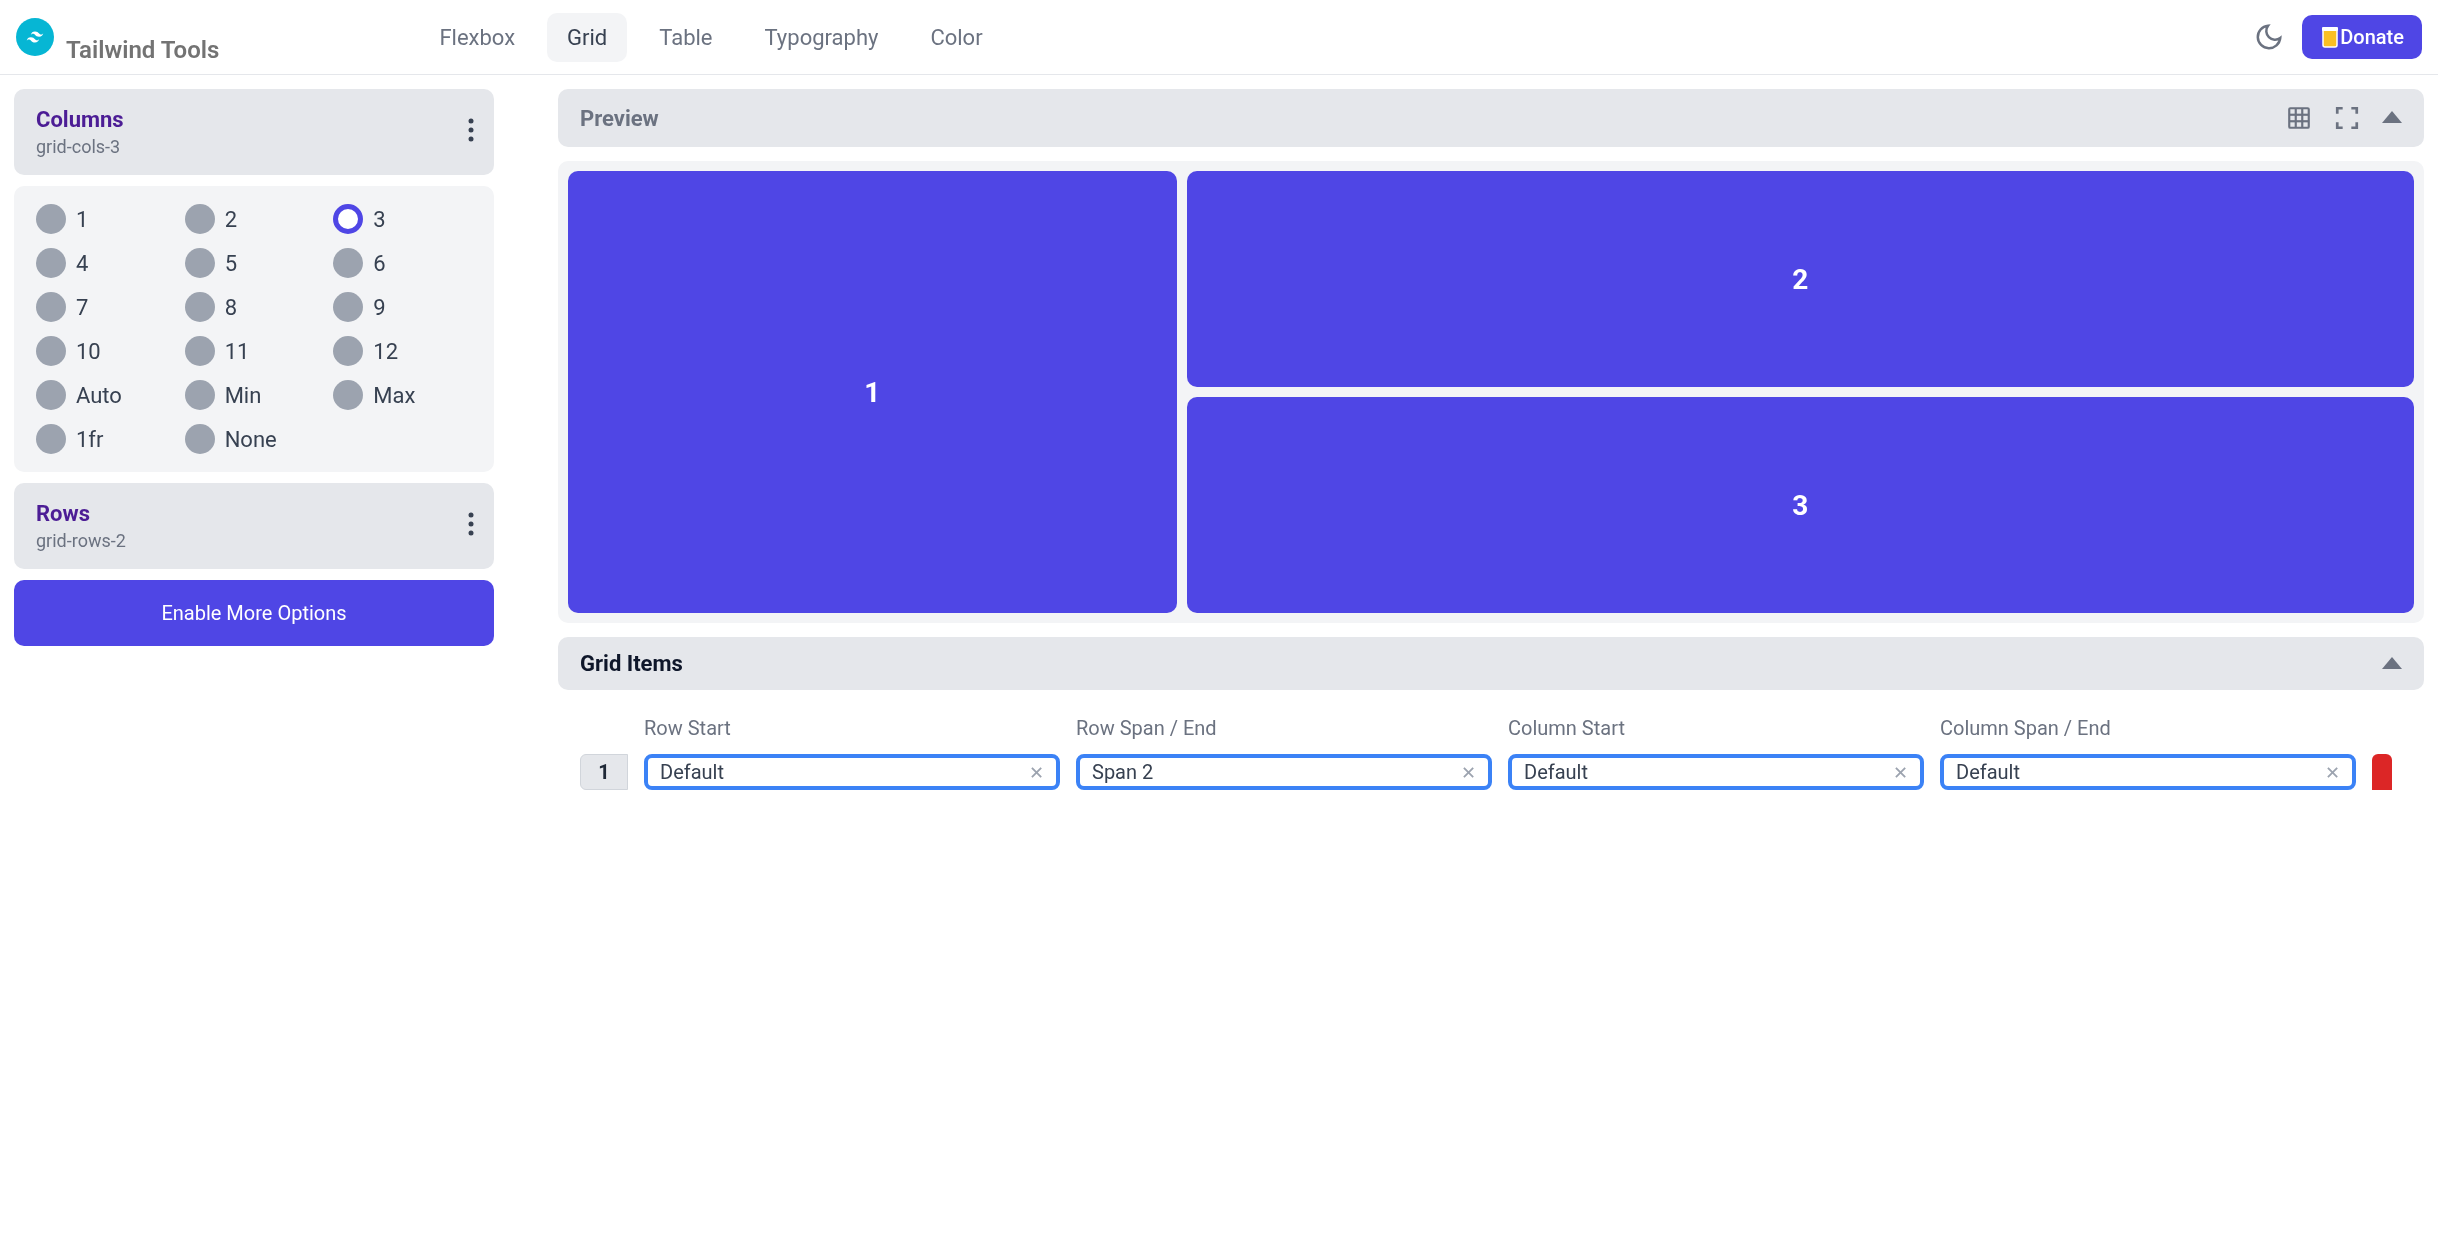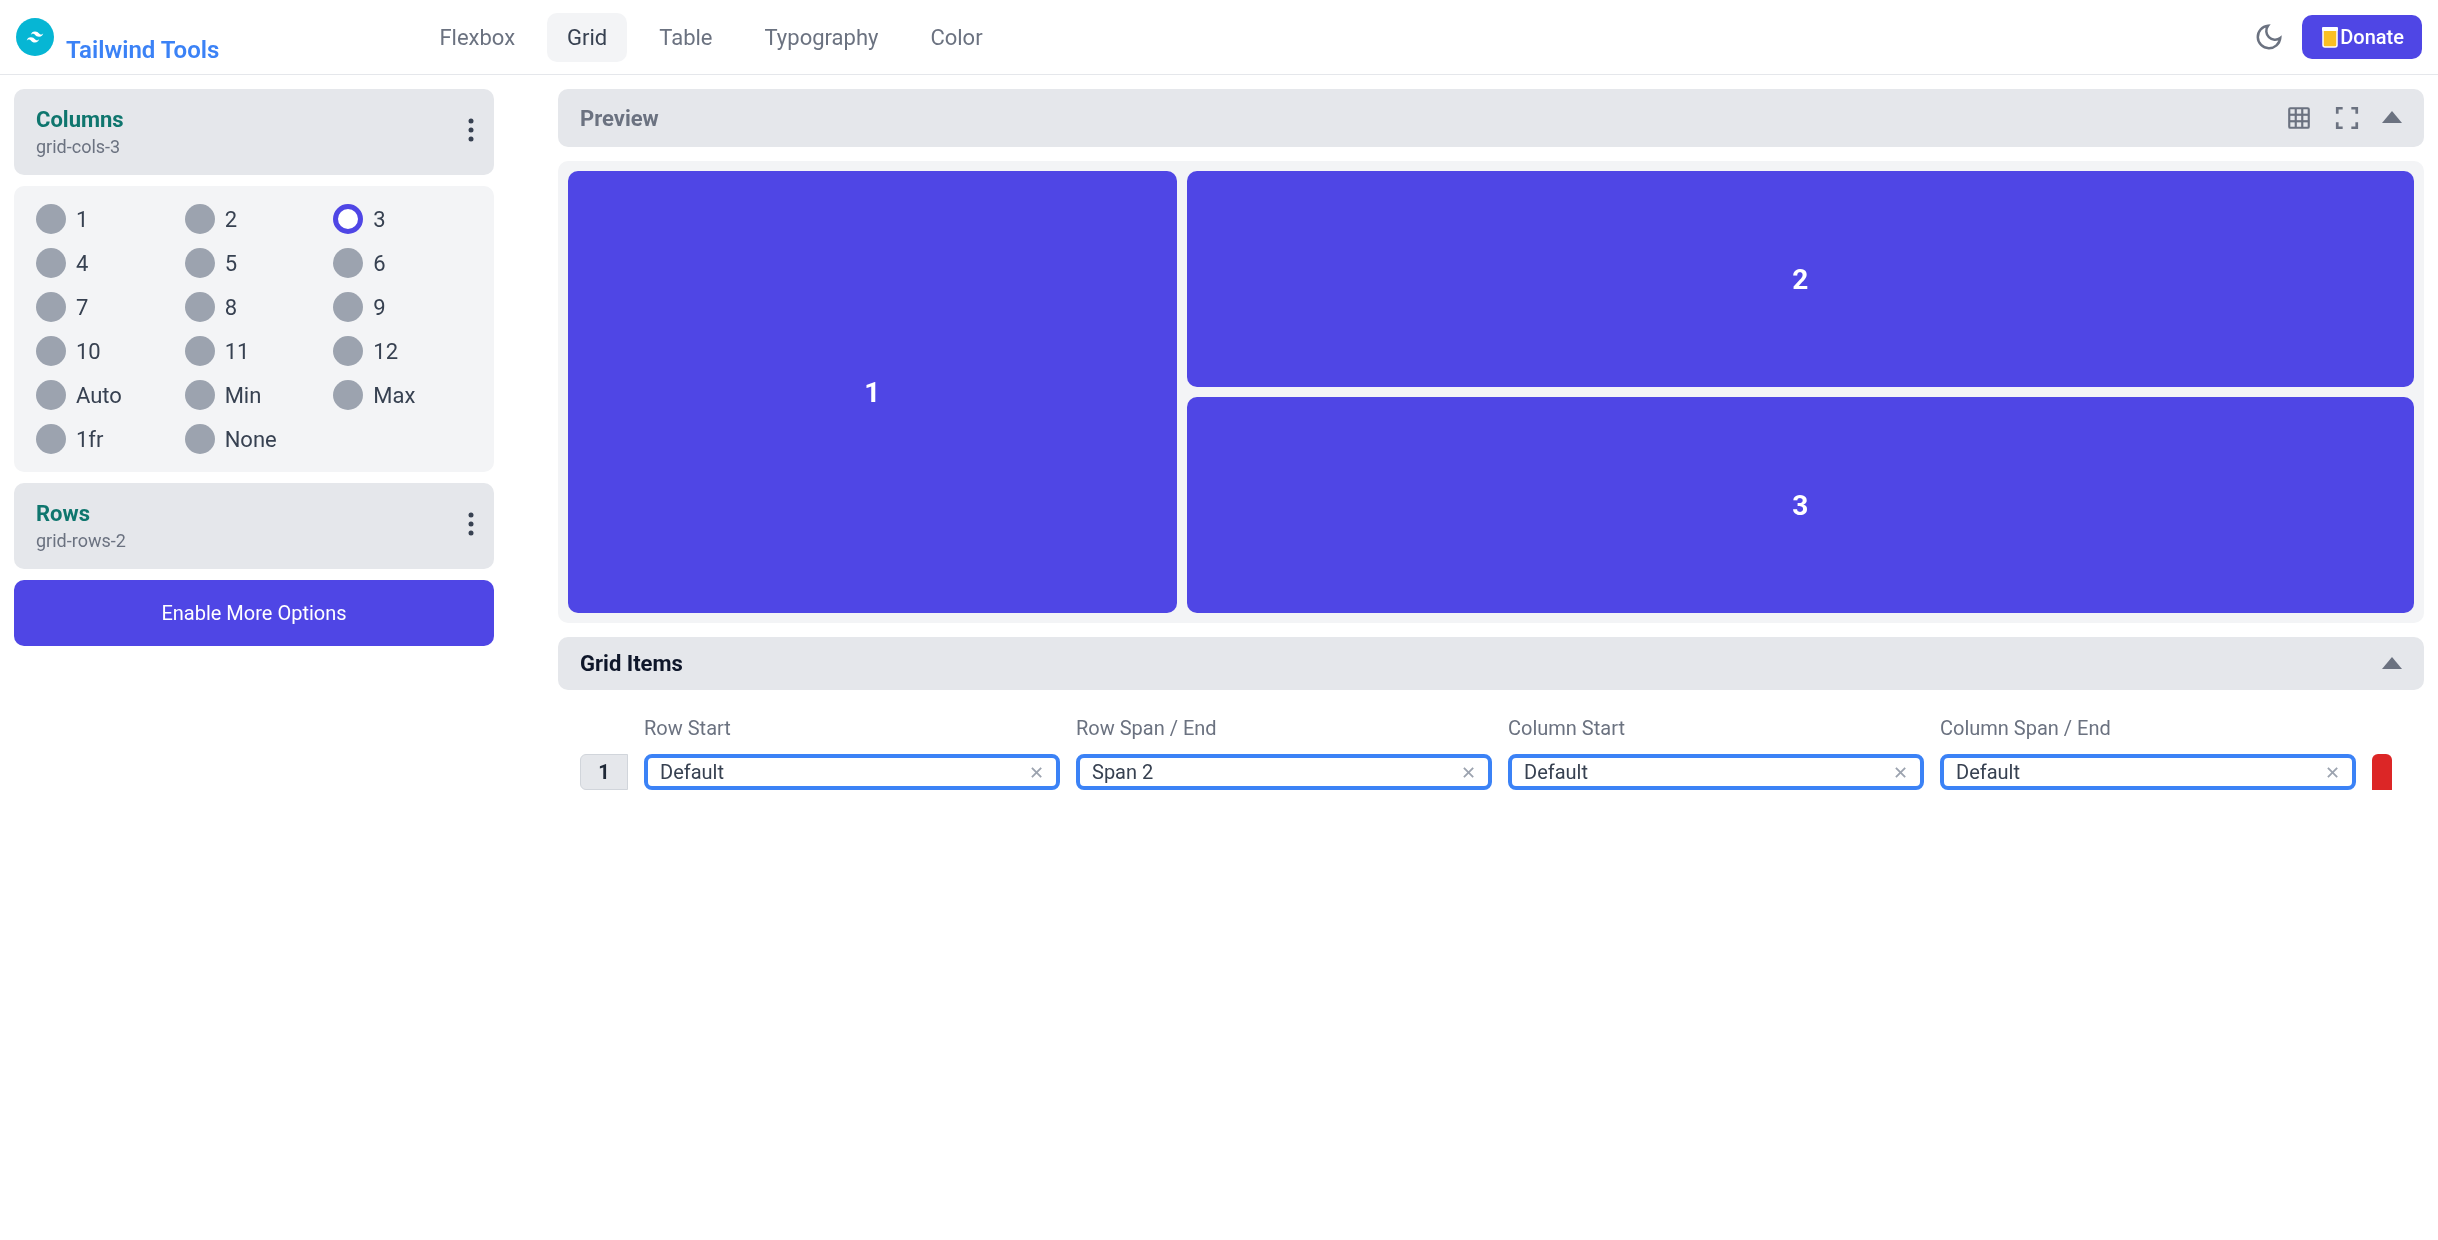--- a/index.html
+++ b/index.html
@@ -3,36 +3,36 @@
   <meta charset="utf-8">
   <style>
     * { box-sizing: border-box; margin: 0; padding: 0; }
     html, body { font-family: -apple-system, BlinkMacSystemFont, "Segoe UI", Roboto, sans-serif; background: #fff; color: #1f2937; }
     
     
     .header { display: flex; align-items: center; height: 75px; border-bottom: 1px solid #e5e7eb; padding: 0 16px; }
     .brand { display: flex; align-items: center; gap: 12px; }
     .logo { width: 38px; height: 38px; border-radius: 50%; background: #06b6d4; display: flex; align-items: center; justify-content: center; }
     .logo svg { width: 22px; height: 22px; fill: #fff; }
-    .brand-text { font-size: 24px; font-weight: 600; color: #3b82f6; margin-top: 26px; }
+    .brand-text { font-size: 24px; font-weight: 600; color: #737373; margin-top: 26px; }
     .nav { display: flex; gap: 12px; margin-left: 200px; }
     .nav-item { font-size: 22px; color: #6b7280; padding: 12px 20px; border-radius: 10px; cursor: pointer; }
     .nav-item.active { background: #f3f4f6; color: #374151; }
     .header-right { margin-left: auto; display: flex; align-items: center; gap: 18px; }
     .moon-icon { width: 30px; height: 30px; color: #6b7280; cursor: pointer; }
     .donate-btn { background: #4f46e5; color: #fff; padding: 10px 18px; border-radius: 10px; font-size: 20px; font-weight: 500; display: flex; align-items: center; cursor: pointer; }
     
     
     .main { display: flex; padding: 14px; gap: 24px; }
     .sidebar { width: 480px; display: flex; flex-direction: column; gap: 11px; }
     .content { flex: 1; margin-left: 40px; display: flex; flex-direction: column; gap: 14px; }
     
     
     .panel-header { background: #e5e7eb; border-radius: 10px; padding: 18px 22px; position: relative; }
-    .panel-title { font-size: 22px; font-weight: 700; color: #0f766e; }
+    .panel-title { font-size: 22px; font-weight: 700; color: #4c1d95; }
     .panel-sub { font-size: 18px; color: #6b7280; margin-top: 4px; }
     .dots-btn { position: absolute; right: 20px; top: 50%; transform: translateY(-50%); cursor: pointer; color: #374151; }
     .dots-btn svg { width: 6px; height: 24px; }
     
     .radio-grid { background: #f3f4f6; border-radius: 10px; padding: 18px 22px; display: grid; grid-template-columns: repeat(3, 1fr); gap: 14px 10px; }
     .radio-item { display: flex; align-items: center; gap: 10px; cursor: pointer; }
     .radio-circle { width: 30px; height: 30px; border-radius: 50%; background: #9ca3af; flex-shrink: 0; }
     .radio-item.selected .radio-circle { background: #fff; border: 5px solid #4f46e5; }
     .radio-label { font-size: 22px; color: #374151; }
     

